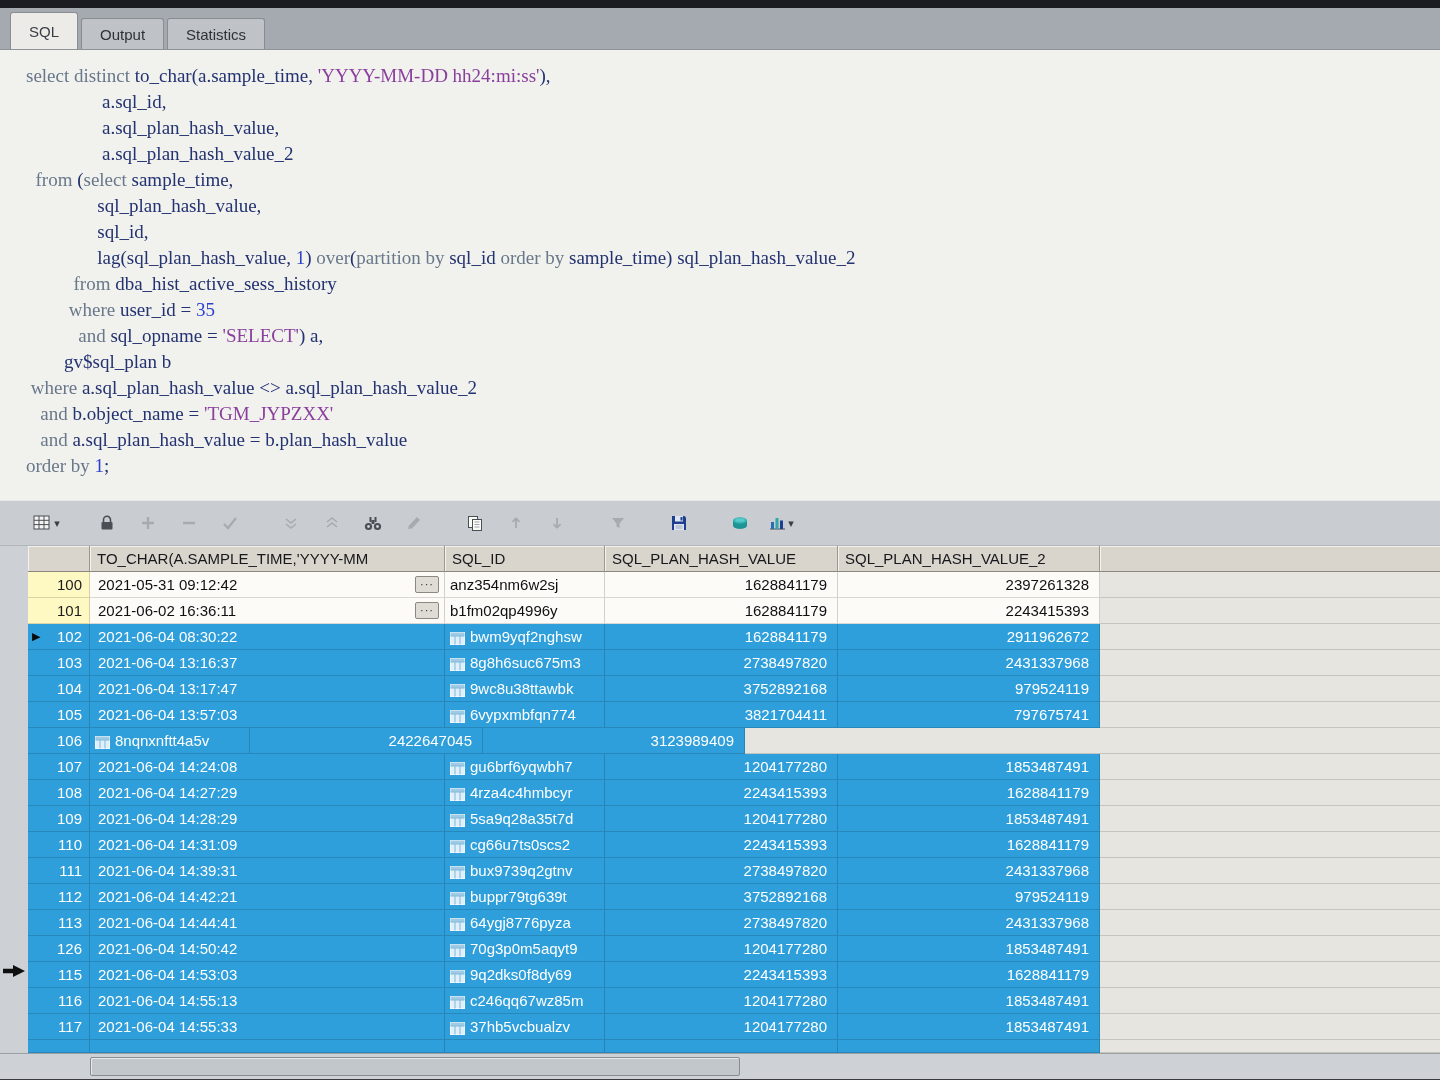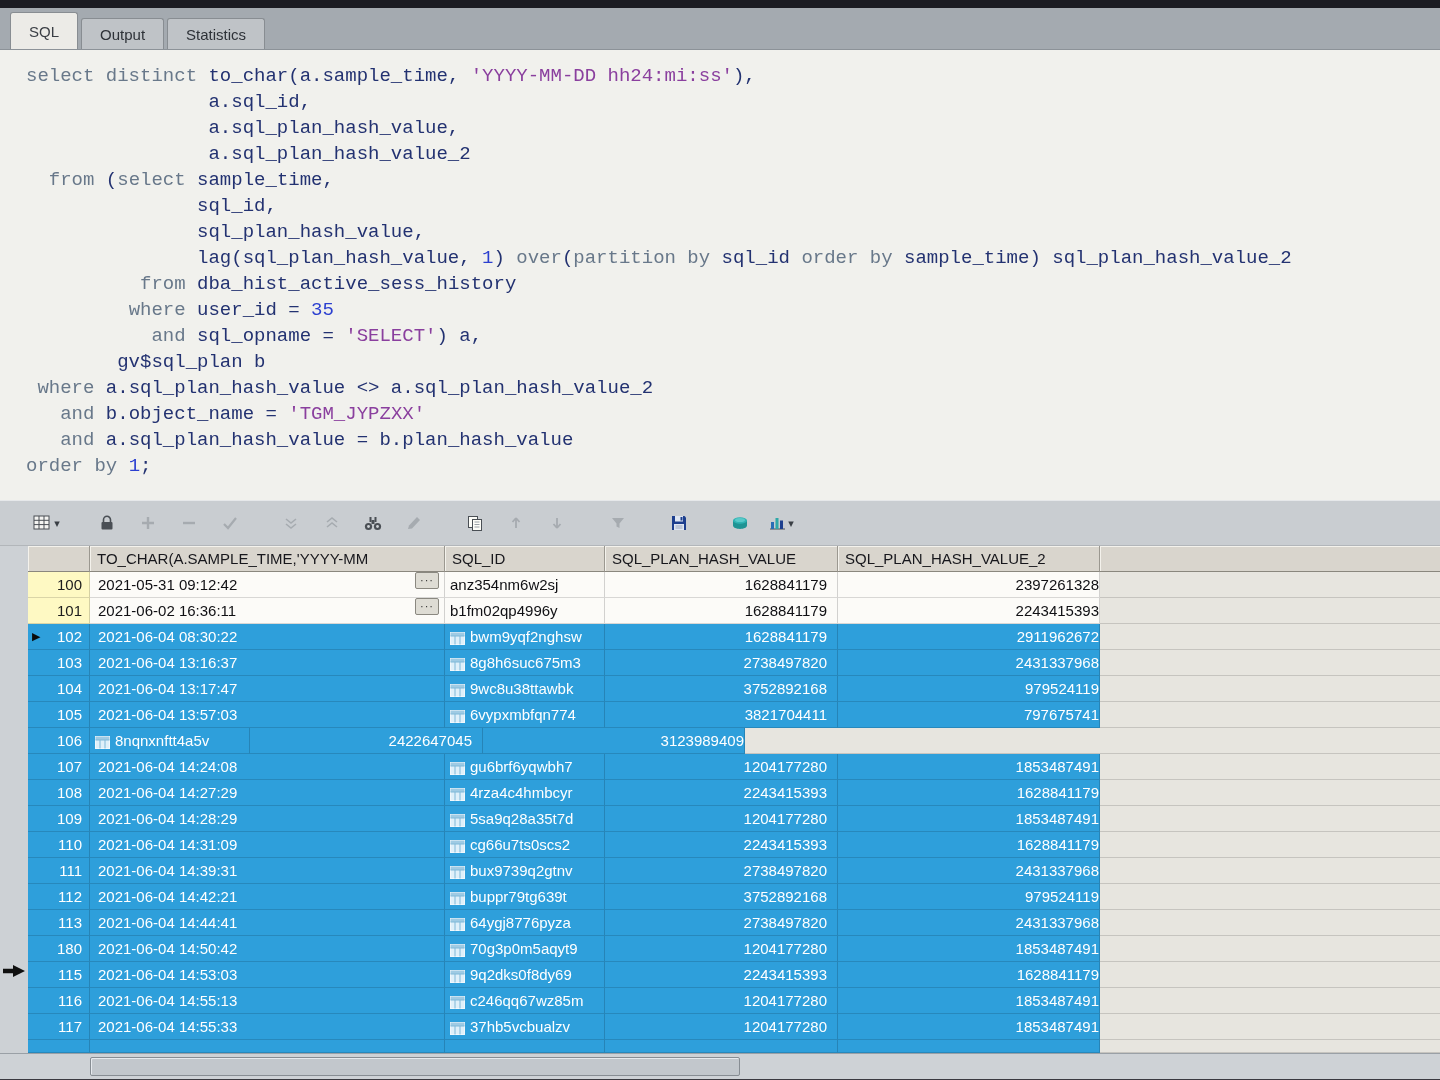--- a/index.html
+++ b/index.html
@@ -9,21 +9,21 @@
   
   .top-strip{position:absolute;left:0;top:0;width:1440px;height:8px;background:#1b1b22}
   .tabbar{position:absolute;left:0;top:8px;width:1440px;height:42px;background:#a4aab0;
           display:flex;align-items:flex-end;padding-left:10px;border-bottom:1px solid #8c9298}
   .tab{height:31px;padding:8px 18px;display:flex;align-items:center;font-size:15px;color:#2e3238;
        background:#bfc3c7;border:1px solid #888d92;border-bottom:none;border-radius:3px 3px 0 0;margin-right:3px}
   .tab.active{background:#ecebe7;height:37px;color:#3a3e44}
 
   
   .editor{position:absolute;left:0;top:50px;width:1440px;height:450px;background:#f1f1ed;
-          padding:13px 0 0 26px;font-family:Liberation Mono, monospace;
+          padding:13px 0 0 26px;font-family:Liberation Serif, serif;
           font-size:19px;line-height:26px;overflow:hidden}
   .code-line{white-space:pre}
   .tok-k{color:var(--keyword)}
   .tok-i{color:var(--identifier)}
   .tok-s{color:var(--string)}
   .tok-n{color:var(--number)}
 
   
   .toolbar{position:absolute;left:0;top:500px;width:1440px;height:46px;background:#c9cdd1;
            border-top:1px solid #e6e8ea;border-bottom:1px solid #b2b6ba;
@@ -42,24 +42,24 @@
   .h-gutter{width:62px;padding:0}
   .h-0{width:355px}.h-1{width:160px}.h-2{width:233px}.h-3{width:262px}
   .h-fill{flex:1;border-right:none}
 
   .grid-body{position:absolute;left:28px;top:572px;right:0}
   .grid-row{display:flex;height:26px;font-size:15px}
   .cell{border-right:1px solid rgba(0,0,0,.16);border-bottom:1px solid rgba(0,0,0,.14);
         line-height:25px;white-space:nowrap;overflow:hidden;color:#101014;background:#fcfbf8}
   .gutter{width:62px;background:#fef9c3;color:#1c1c1c;text-align:right;padding-right:7px;position:relative}
   .marker{position:absolute;left:4px;top:0;font-size:11px;color:#0a0a0a}
-  .c-time{width:355px;padding-left:8px;display:flex;justify-content:space-between;padding-right:5px}
+  .c-time{width:355px;padding-left:8px;display:flex;align-items:center;justify-content:space-between;padding-right:5px}
   .c-sqlid{width:160px;padding-left:5px}
   .c-h1{width:233px;text-align:right;padding-right:10px}
-  .c-h2{width:262px;text-align:right;}
+  .c-h2{width:262px;text-align:right;padding-right:10px}
   .c-fill{flex:1;background:#e7e5df;border-right:none}
   .grid-row.selected .gutter,.grid-row.selected .c-time,.grid-row.selected .c-sqlid,
   .grid-row.selected .c-h1,.grid-row.selected .c-h2{background:var(--selection);color:#fff}
   .grid-row.partial{height:13px;overflow:hidden}
   .cell-btn{display:inline-block;width:24px;height:17px;background:#dedcd4;border:1px solid #8a8880;
             color:#333;font-size:11px;line-height:14px;text-align:center;border-radius:2px;letter-spacing:1px}
   .cell-icon{display:inline-block;vertical-align:middle;margin-right:5px;line-height:0}
 
   
   .hscroll{position:absolute;left:0;top:1053px;width:1440px;height:26px;background:#ced2d6;border-top:1px solid #9aa0a6}
@@ -78,22 +78,22 @@
       <div class="tab active">SQL</div>
       <div class="tab">Output</div>
       <div class="tab">Statistics</div>
     </div>
   <div class="editor" id="editor">
       <div class="code-line"><span class="tok-k">select distinct </span><span class="tok-i">to_char(a.sample_time, </span><span class="tok-s">'YYYY-MM-DD hh24:mi:ss'</span><span class="tok-i">),</span></div>
       <div class="code-line"><span class="tok-i">                a.sql_id,</span></div>
       <div class="code-line"><span class="tok-i">                a.sql_plan_hash_value,</span></div>
       <div class="code-line"><span class="tok-i">                a.sql_plan_hash_value_2</span></div>
       <div class="code-line"><span class="tok-i">  </span><span class="tok-k">from </span><span class="tok-i">(</span><span class="tok-k">select </span><span class="tok-i">sample_time,</span></div>
+      <div class="code-line"><span class="tok-i">               sql_plan_hash_value,</span></div>
       <div class="code-line"><span class="tok-i">               sql_id,</span></div>
-      <div class="code-line"><span class="tok-i">               sql_plan_hash_value,</span></div>
       <div class="code-line"><span class="tok-i">               lag(sql_plan_hash_value, </span><span class="tok-n">1</span><span class="tok-i">) </span><span class="tok-k">over</span><span class="tok-i">(</span><span class="tok-k">partition by </span><span class="tok-i">sql_id </span><span class="tok-k">order by </span><span class="tok-i">sample_time) sql_plan_hash_value_2</span></div>
       <div class="code-line"><span class="tok-i">          </span><span class="tok-k">from </span><span class="tok-i">dba_hist_active_sess_history</span></div>
       <div class="code-line"><span class="tok-i">         </span><span class="tok-k">where </span><span class="tok-i">user_id = </span><span class="tok-n">35</span></div>
       <div class="code-line"><span class="tok-i">           </span><span class="tok-k">and </span><span class="tok-i">sql_opname = </span><span class="tok-s">'SELECT'</span><span class="tok-i">) a,</span></div>
       <div class="code-line"><span class="tok-i">        gv$sql_plan b</span></div>
       <div class="code-line"><span class="tok-i"> </span><span class="tok-k">where </span><span class="tok-i">a.sql_plan_hash_value &lt;&gt; a.sql_plan_hash_value_2</span></div>
       <div class="code-line"><span class="tok-i">   </span><span class="tok-k">and </span><span class="tok-i">b.object_name = </span><span class="tok-s">'TGM_JYPZXX'</span></div>
       <div class="code-line"><span class="tok-i">   </span><span class="tok-k">and </span><span class="tok-i">a.sql_plan_hash_value = b.plan_hash_value</span></div>
       <div class="code-line"><span class="tok-k">order by </span><span class="tok-n">1</span><span class="tok-i">;</span></div>
     </div>
@@ -389,21 +389,21 @@
         <div class="cell c-sqlid"><span class="cell-icon"><svg width="15" height="13" viewBox="0 0 15 13">
               <rect x="0.5" y="0.5" width="14" height="12" fill="#dff0fa" stroke="#f2f8fc"></rect>
               <rect x="0.5" y="0.5" width="14" height="3.5" fill="#9fcbe4"></rect>
               <path d="M0.5 4h14M5 4v8.5M10 4v8.5" stroke="#7fb8d8" fill="none"></path>
             </svg></span><span>64ygj8776pyza</span></div>
         <div class="cell c-h1">2738497820</div>
         <div class="cell c-h2">2431337968</div>
         <div class="cell c-fill"></div>
       </div>
       <div class="grid-row selected">
-        <div class="cell gutter">180</div>
+        <div class="cell gutter">126</div>
         <div class="cell c-time">
           <span>2021-06-04 14:50:42</span>
         </div>
         <div class="cell c-sqlid"><span class="cell-icon"><svg width="15" height="13" viewBox="0 0 15 13">
               <rect x="0.5" y="0.5" width="14" height="12" fill="#dff0fa" stroke="#f2f8fc"></rect>
               <rect x="0.5" y="0.5" width="14" height="3.5" fill="#9fcbe4"></rect>
               <path d="M0.5 4h14M5 4v8.5M10 4v8.5" stroke="#7fb8d8" fill="none"></path>
             </svg></span><span>70g3p0m5aqyt9</span></div>
         <div class="cell c-h1">1204177280</div>
         <div class="cell c-h2">1853487491</div>

